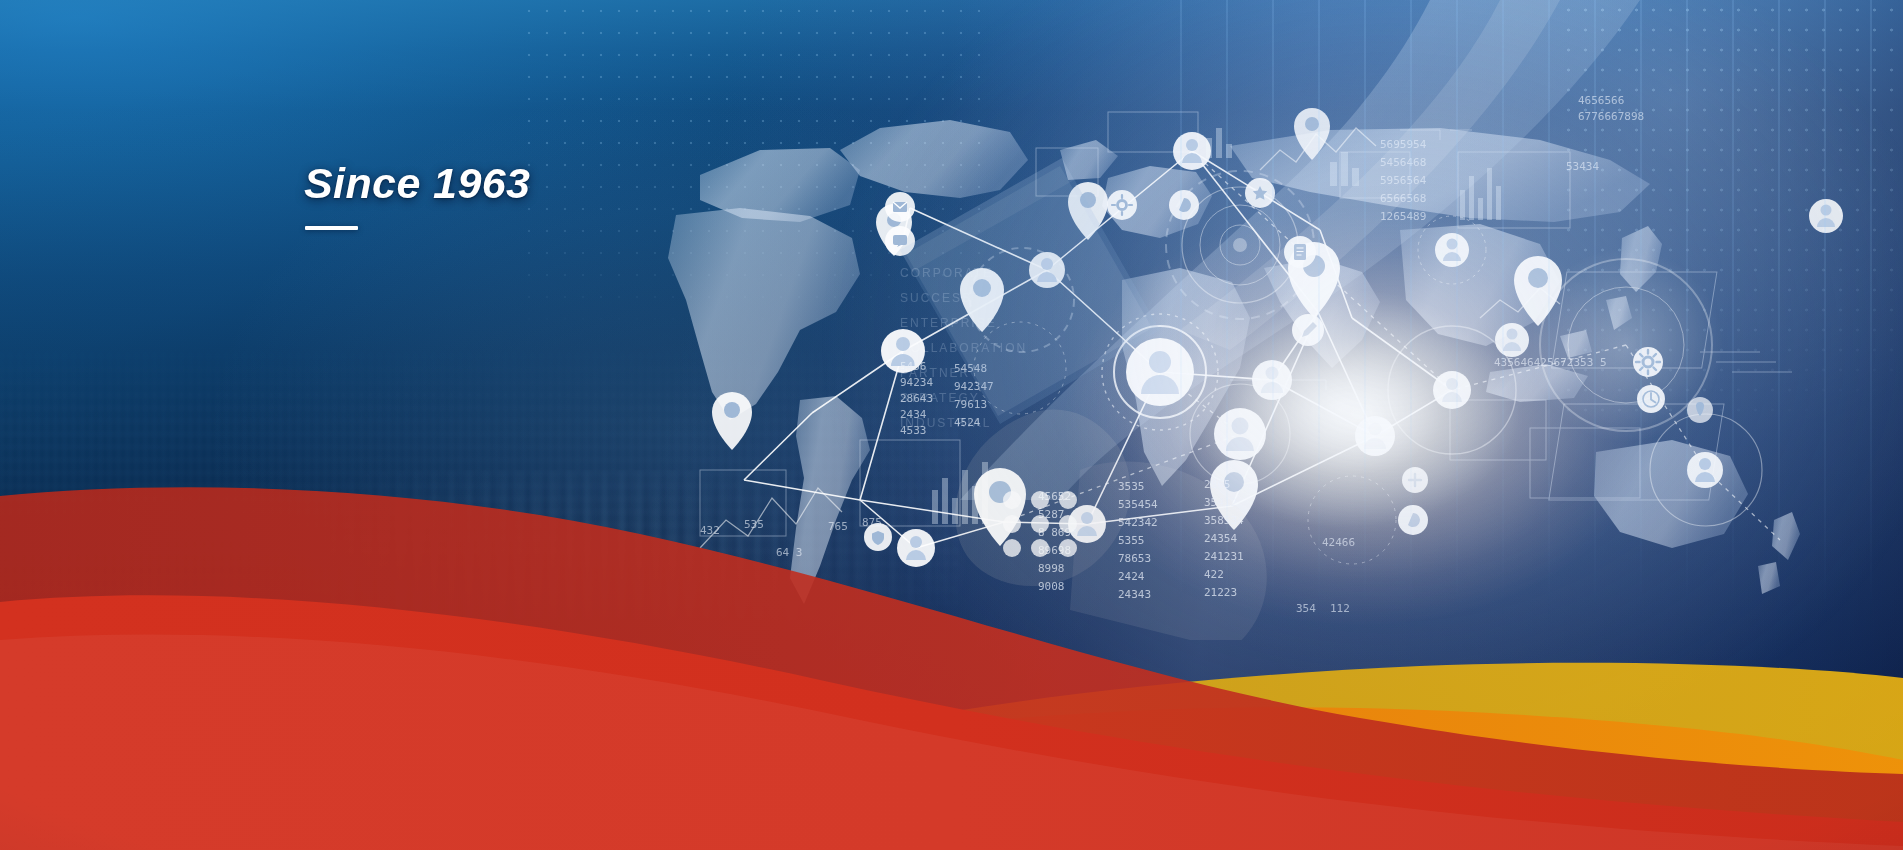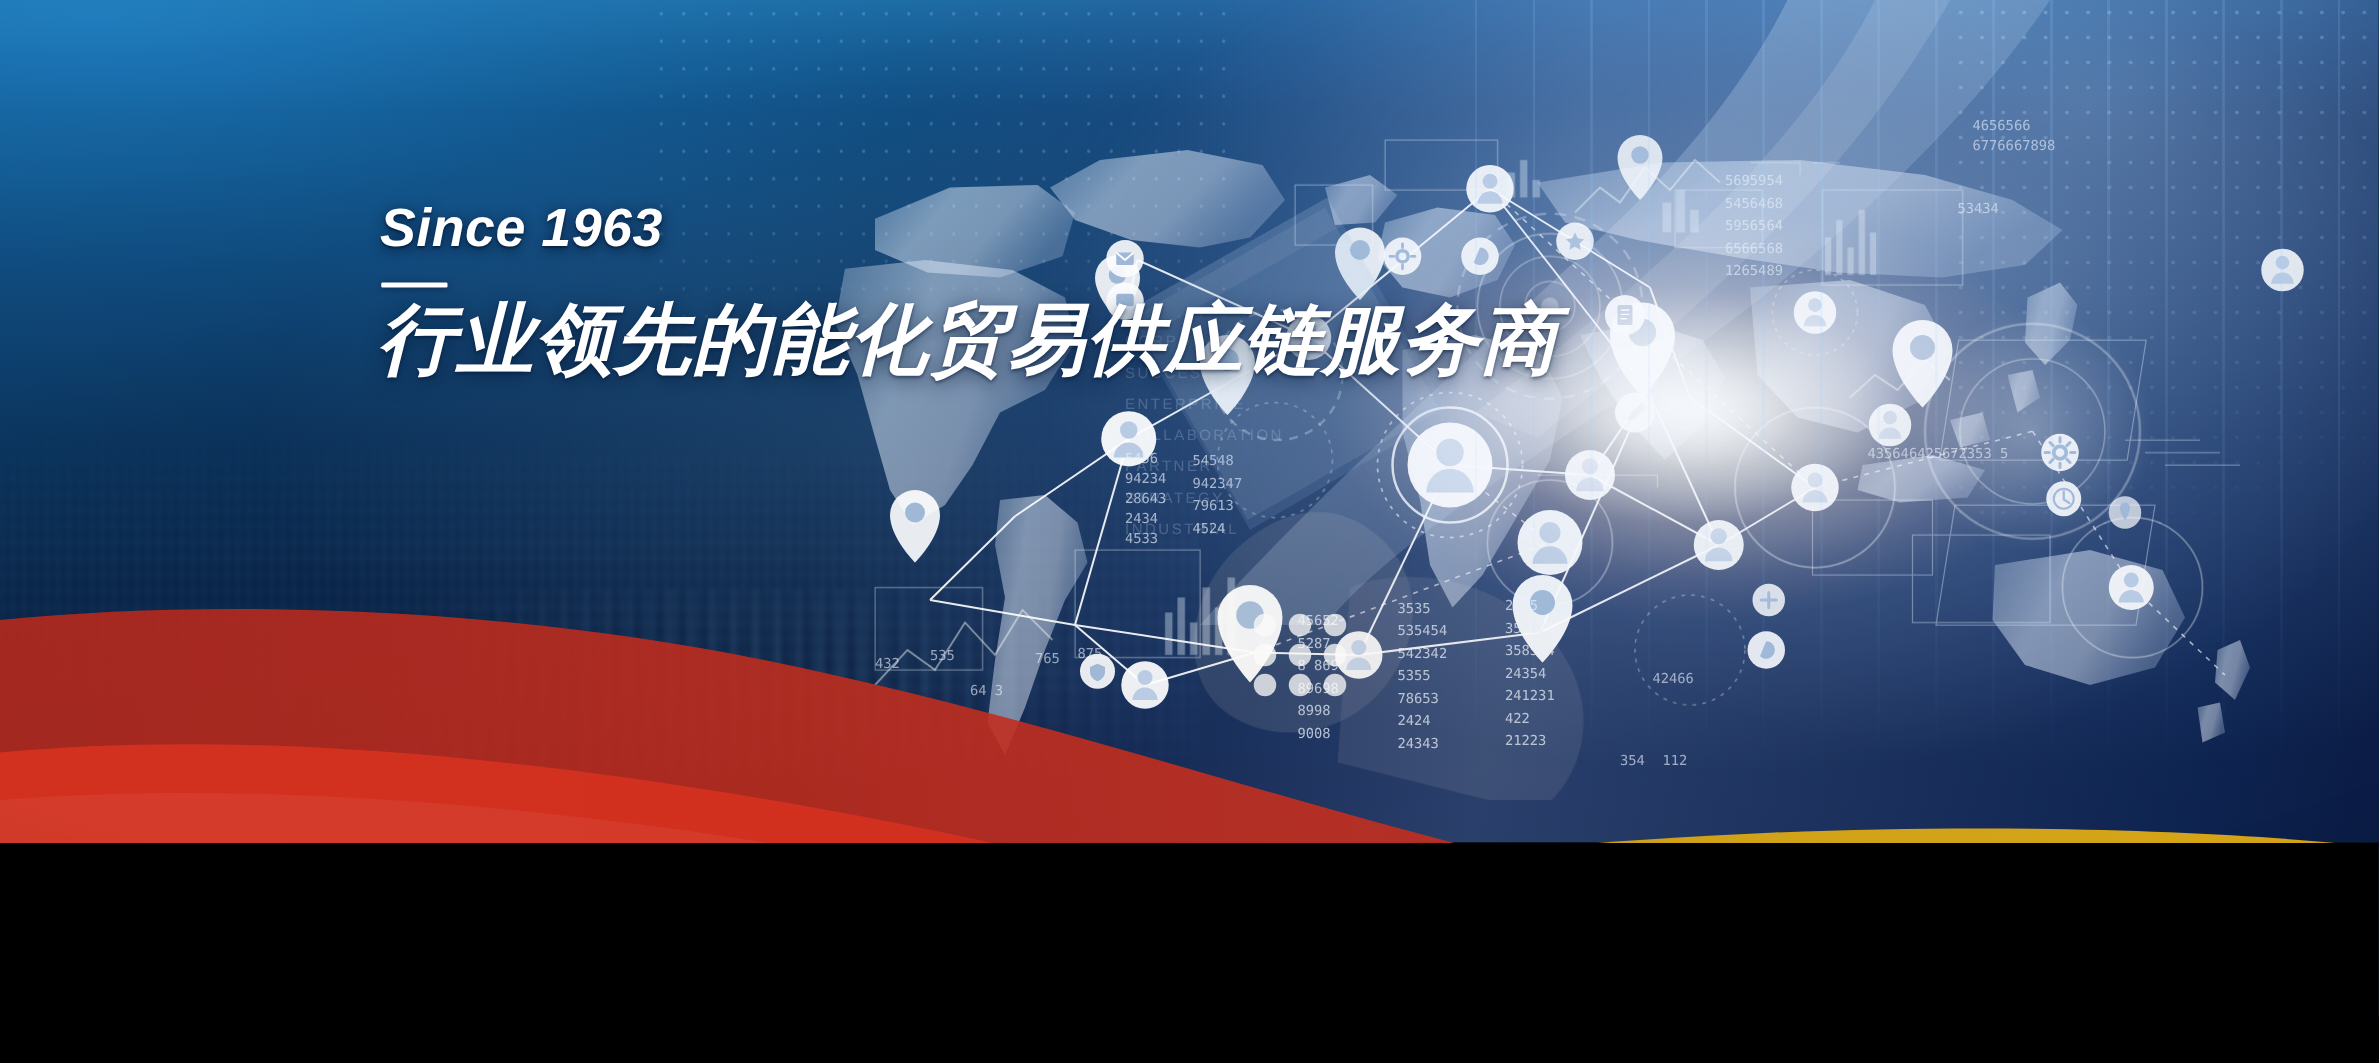--- a/index.html
+++ b/index.html
@@ -1,21 +1,21 @@
 <!DOCTYPE html>
 <html><head>
 <meta charset="utf-8">
 <title>Banner</title>
 <style>
   html,body{margin:0;padding:0;background:#000;}
   body{font-family:"Liberation Sans","DejaVu Sans",sans-serif;}
 
   #banner{
     position:relative;
-    width:1903px;height:674px;
+    width:1903px;height:850px;
     overflow:hidden;
     background:#0d3a6b;
   }
   .layer{position:absolute;inset:0;}
 
   
   #bg-base{
     background:
       radial-gradient(110% 90% at 4% 2%, #1c79bd 0%, #15649f 16%, #104d80 34%, #0c3a63 55%, #0a2a4c 74%, #08203c 100%);
   }
@@ -641,16 +641,15 @@
     <path fill="url(#gRedBright)" d="M0 172 C230 150 520 184 820 250 C1120 316 1460 368 1903 392 L1903 420 L0 420 Z"></path>
 
     <path fill="#ffffff" opacity="0.05" d="M0 210 C260 190 560 226 860 290 C1160 352 1480 398 1903 416 L1903 420 L0 420 Z"></path>
   </svg>
 
   <div class="layer" id="vignette"></div>
 
   <div id="text-block">
     <div id="since">Since 1963</div>
     <div id="rule"></div>
-    <div id="headline">行业领先的能化贸易供应链服务商</div>
   </div>
 
 </div>
 
 </body></html>

